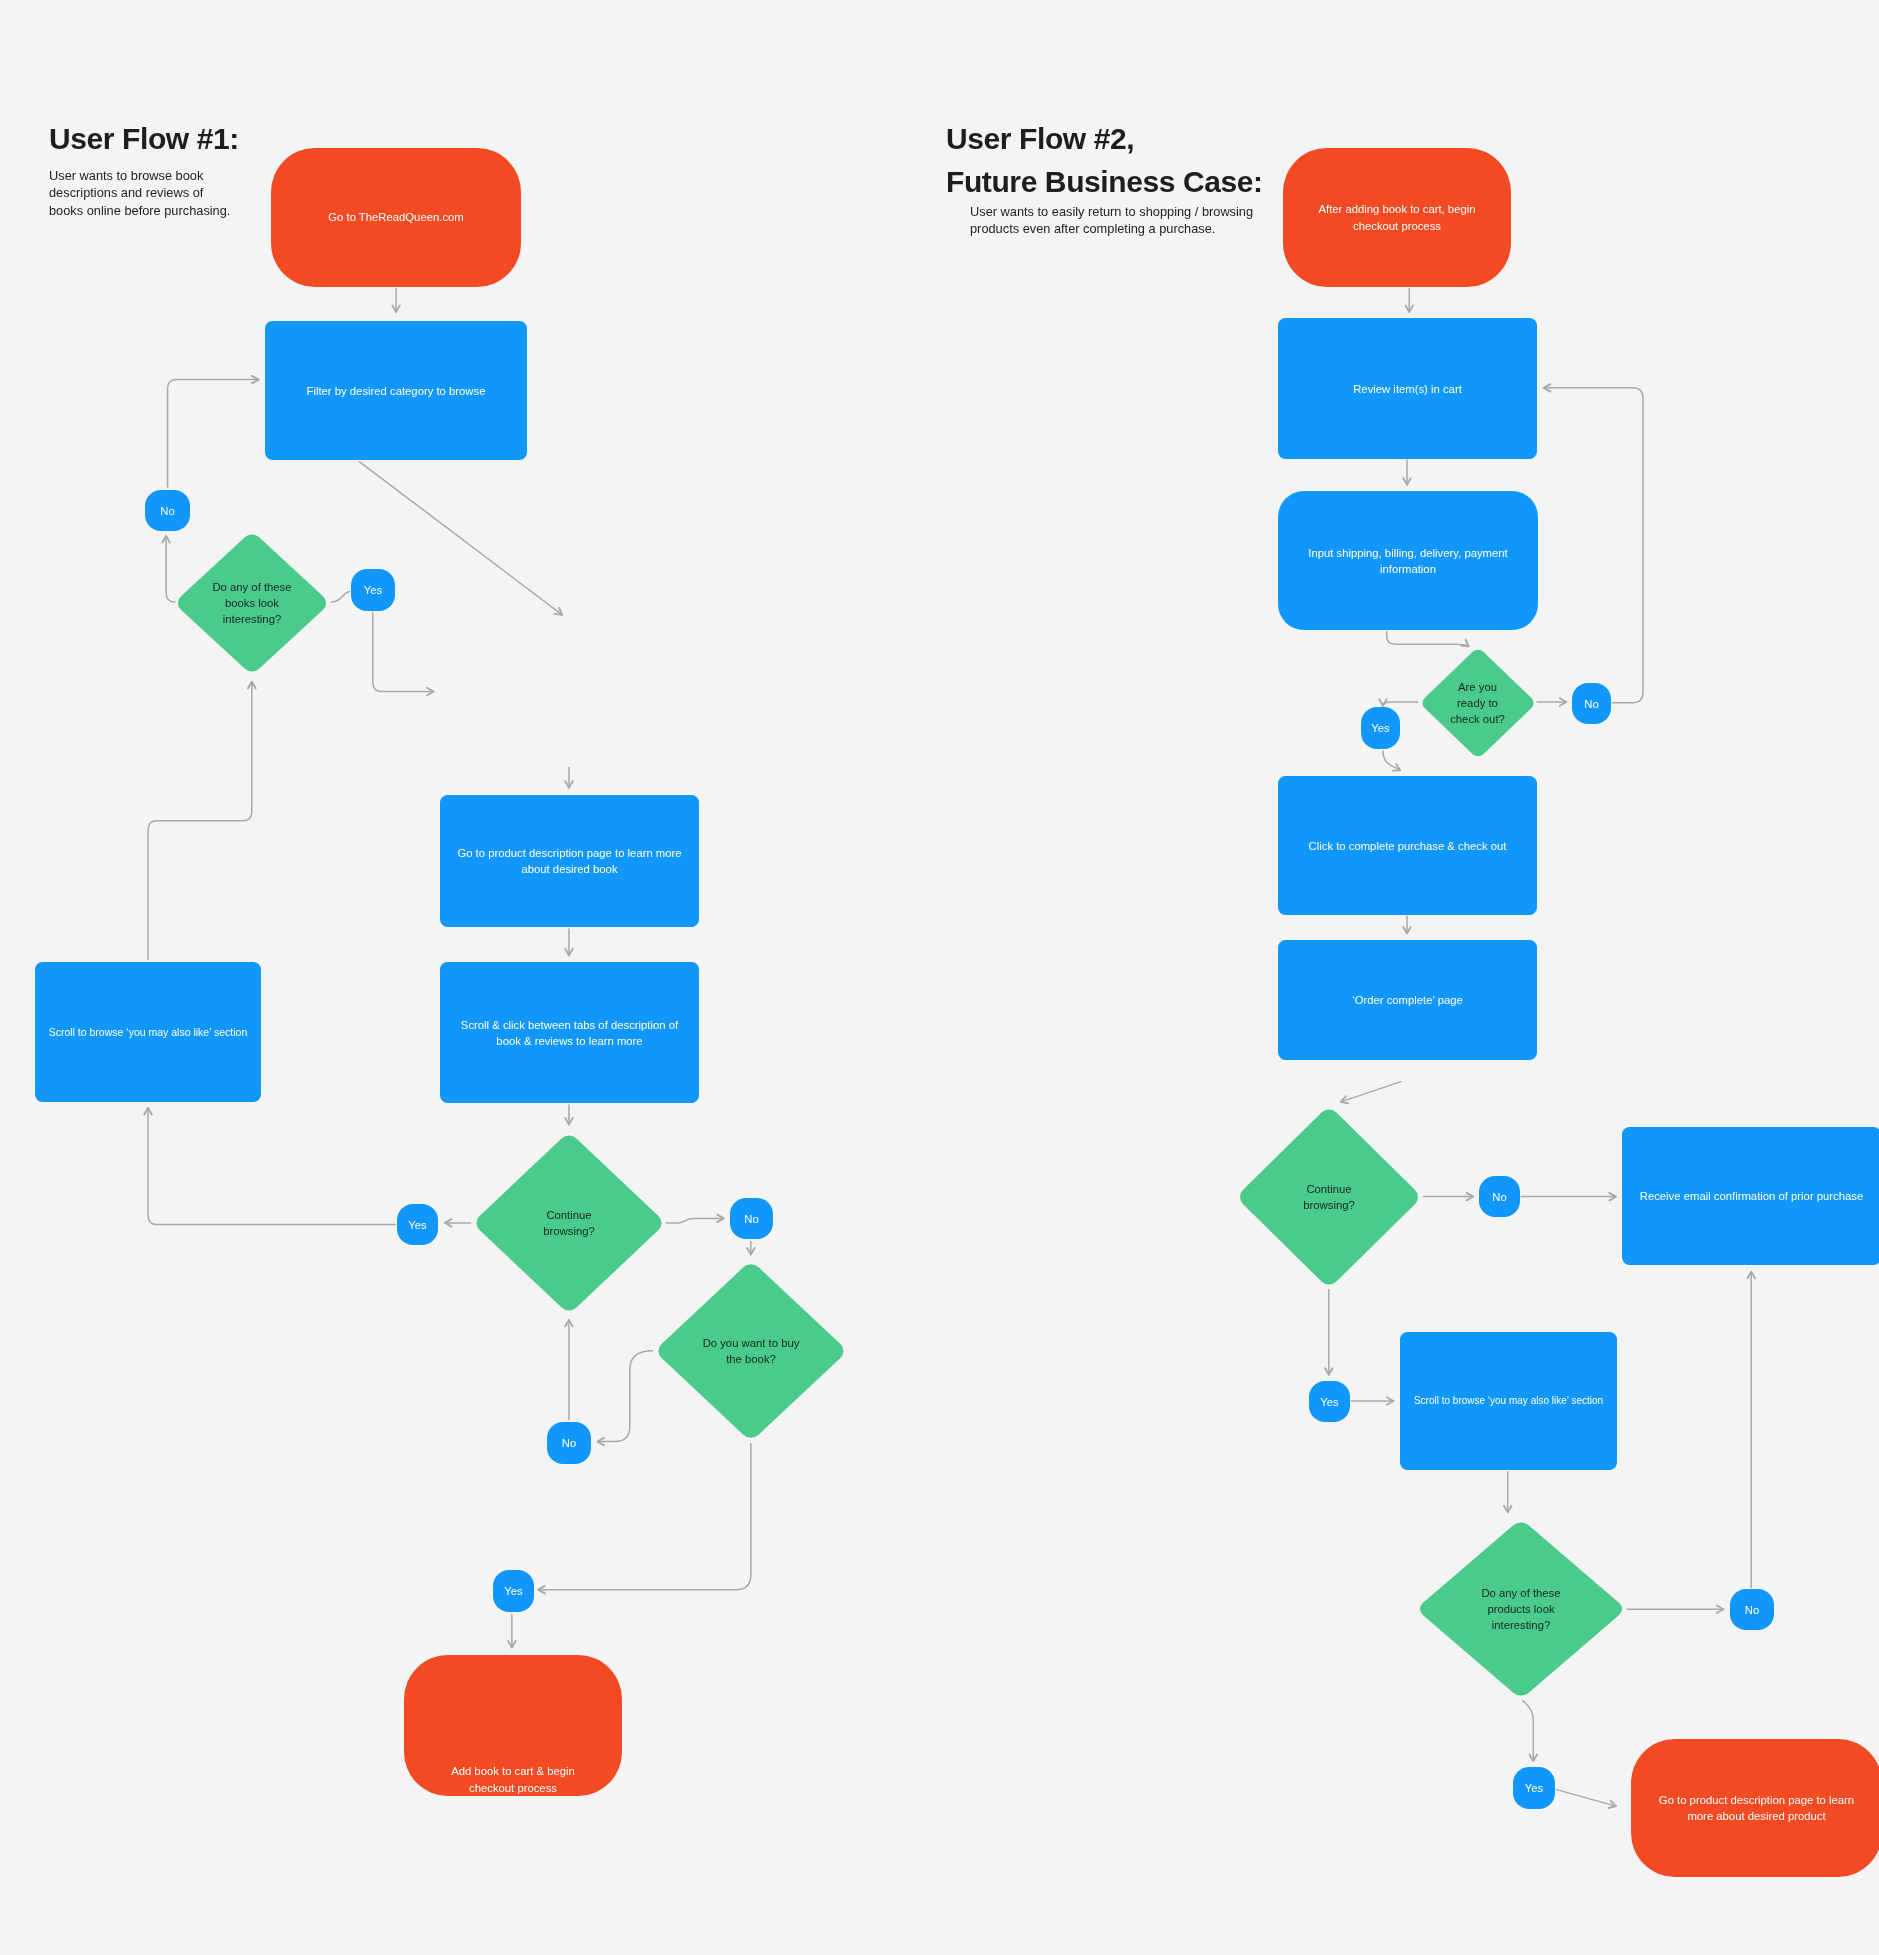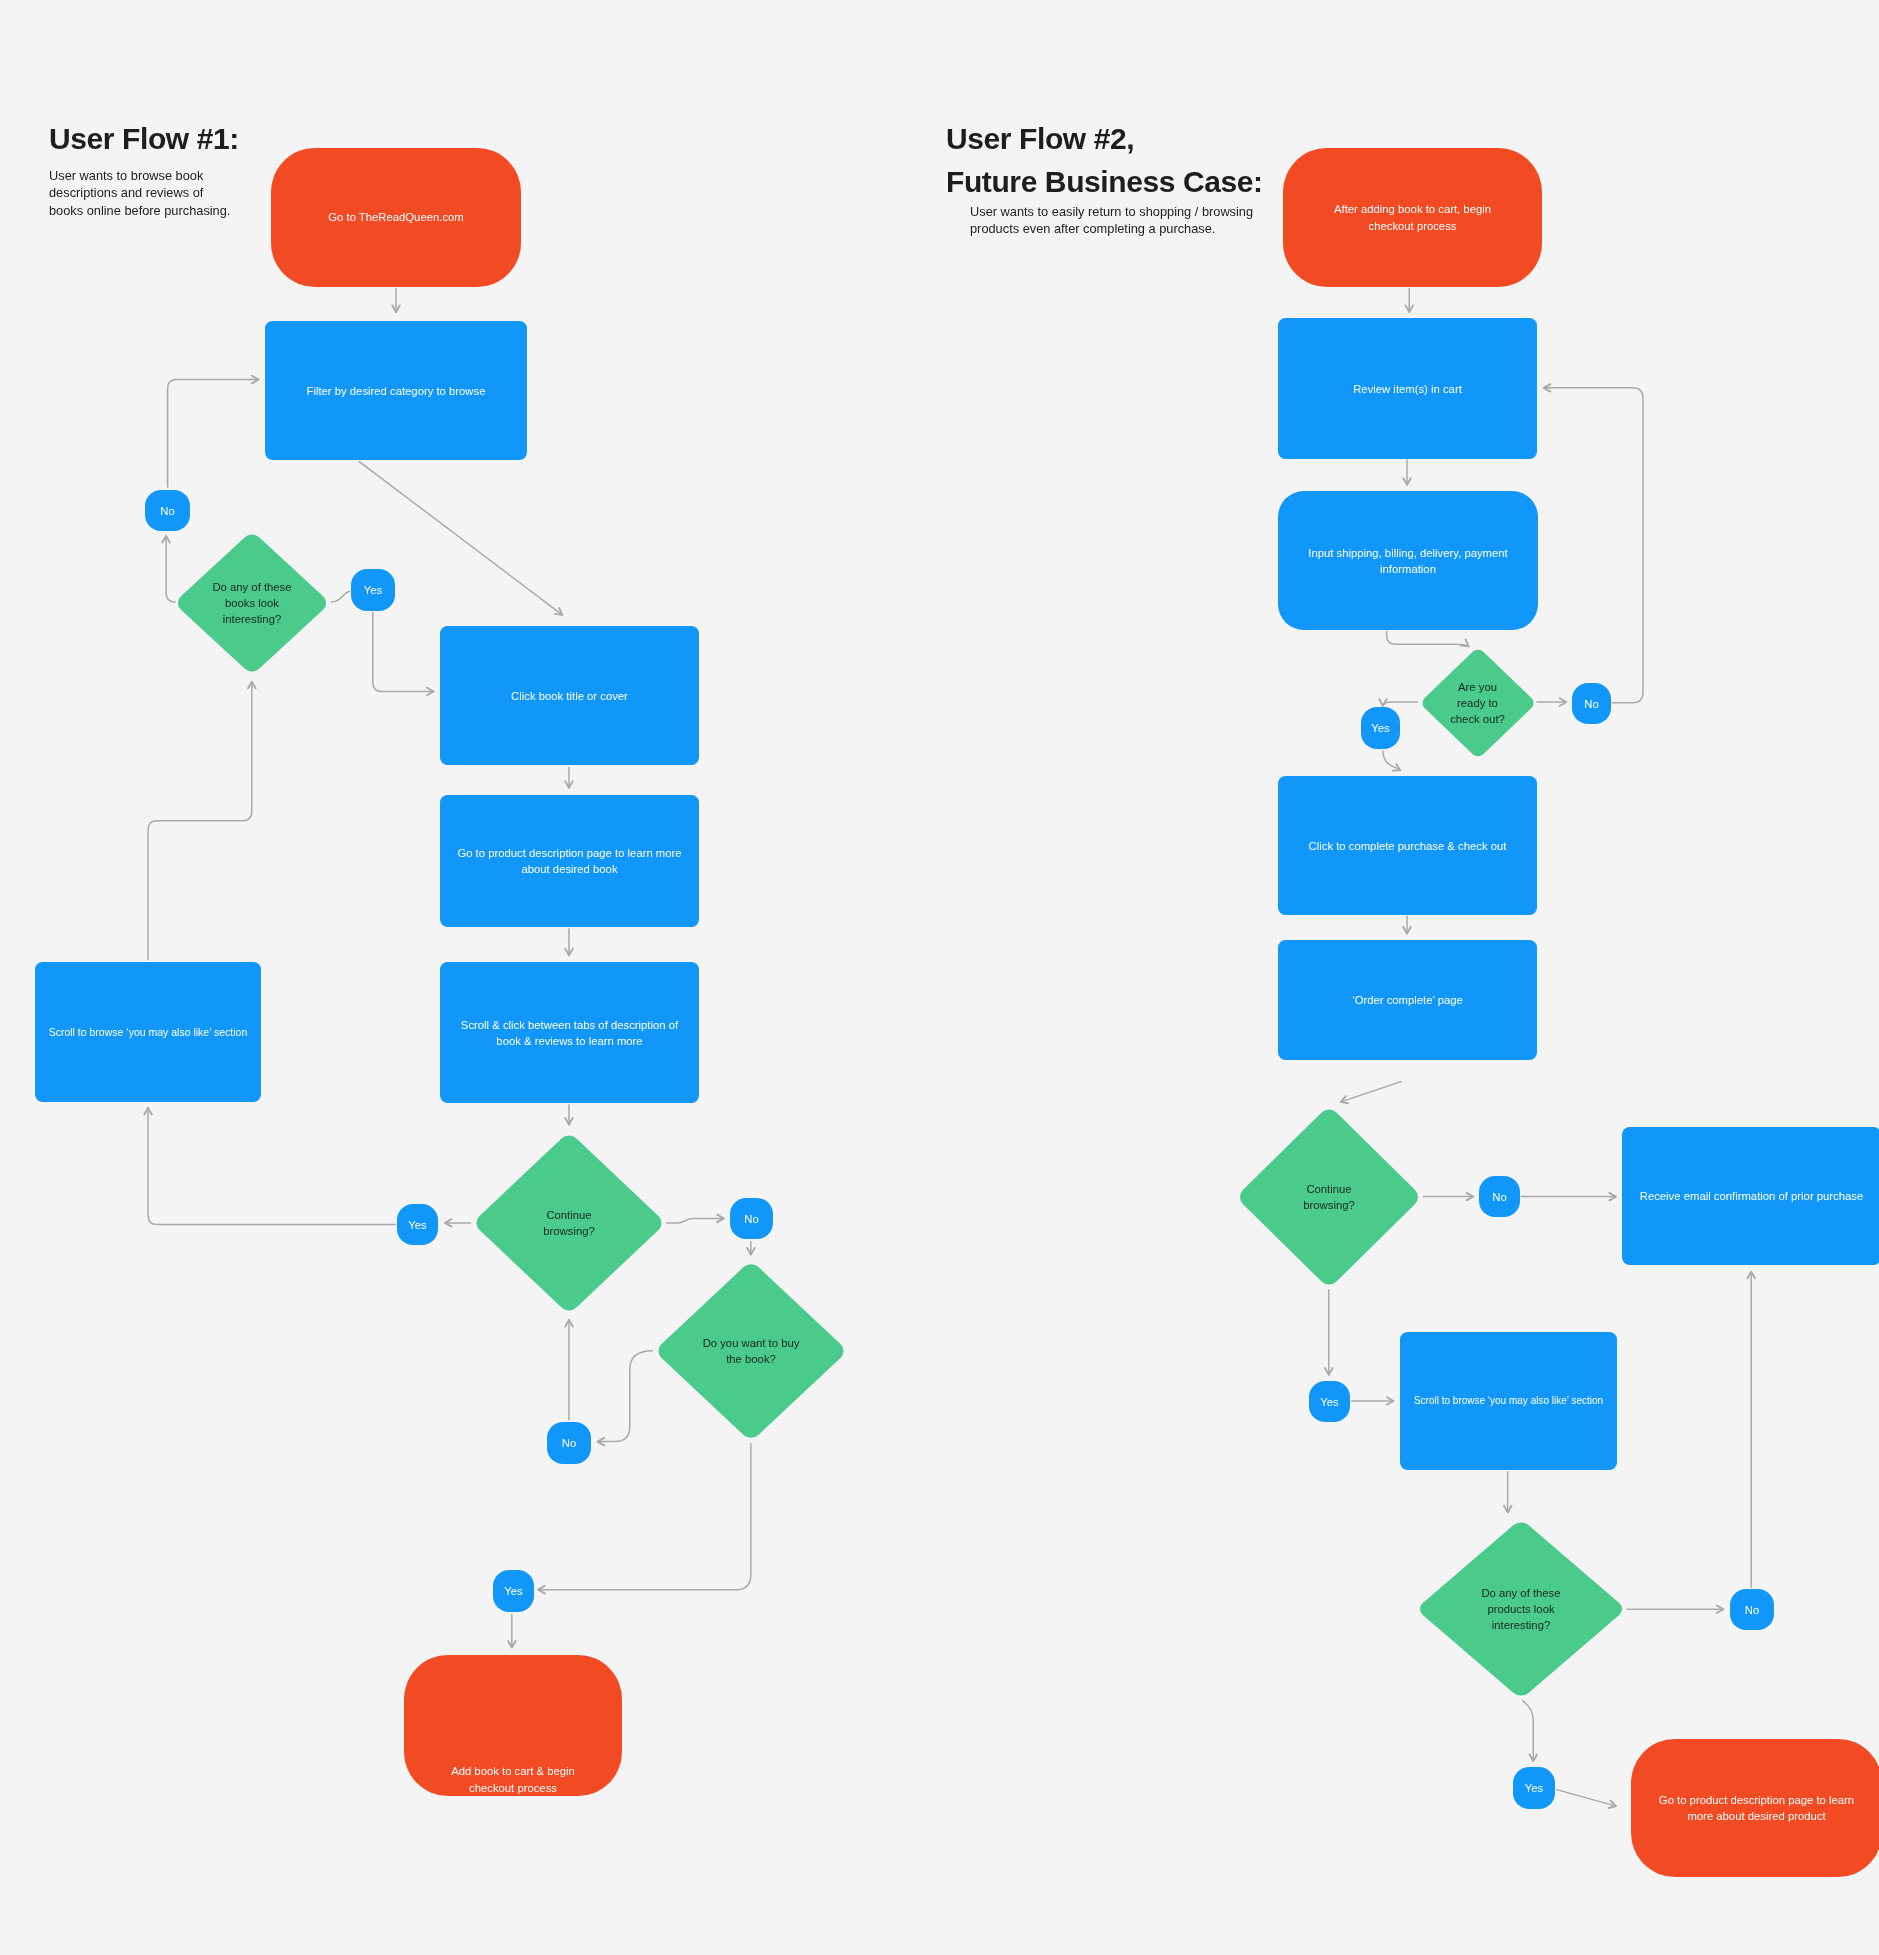--- a/index.html
+++ b/index.html
@@ -94,23 +94,20 @@
     <div class="dshape" style="width:111px;height:111px;transform:translate(-50%,-50%) scaleY(0.923) rotate(45deg);"></div>
     <div class="dlabel">
       <span class="lbl" style="width:90px;">Do any of these books look interesting?</span>
     </div>
   </div>
 
   <div class="node mini" style="left:351px;top:569px;width:44px;height:42px;">
     <span class="lbl">Yes</span>
   </div>
 
-  <div class="node process" style="left:440px;top:626px;width:259px;height:139px;padding:0 15px;">
-    <span class="lbl">Click book title or cover</span>
-  </div>
 
   <div class="node process" style="left:440px;top:795px;width:259px;height:132px;padding:0 7.5px;">
     <span class="lbl">Go to product description page to learn more about desired book</span>
   </div>
 
   <div class="node process" style="left:440px;top:962px;width:259px;height:141px;padding:0 12px;">
     <span class="lbl">Scroll &amp; click between tabs of description of book &amp; reviews to learn more</span>
   </div>
 
   <div class="node process" style="left:35px;top:962px;width:226px;height:140px;font-size:10.5px;">
@@ -147,21 +144,21 @@
     <span class="lbl">Yes</span>
   </div>
 
   <div class="node terminal" style="left:404px;top:1655px;width:218px;height:141px;padding:0 39px;align-items:flex-end;">
     <span class="lbl">Add book to cart &amp; begin checkout process</span>
   </div>
 
   <div class="h1" style="left:946px;top:117px;width:421px;"><span>User Flow #2,</span><br><span>Future Business Case:</span></div>
   <div class="desc" style="left:946px;top:203px;width:289px;margin-left:24px;">User wants to easily return to shopping / browsing products even after completing a purchase.</div>
 
-  <div class="node terminal" style="left:1283px;top:148px;width:259px;height:139px;padding:0 35px;">
+  <div class="node terminal" style="left:1283px;top:148px;width:228px;height:139px;padding:0 35px;">
     <span class="lbl">After adding book to cart, begin checkout process</span>
   </div>
 
   <div class="node process" style="left:1278px;top:318px;width:259px;height:141px;padding:0 15px;">
     <span class="lbl">Review item(s) in cart</span>
   </div>
 
   <div class="node process" style="left:1278px;top:491px;width:260px;height:139px;padding:0 21px;border-radius:26px;">
     <span class="lbl">Input shipping, billing, delivery, payment information</span>
   </div>

